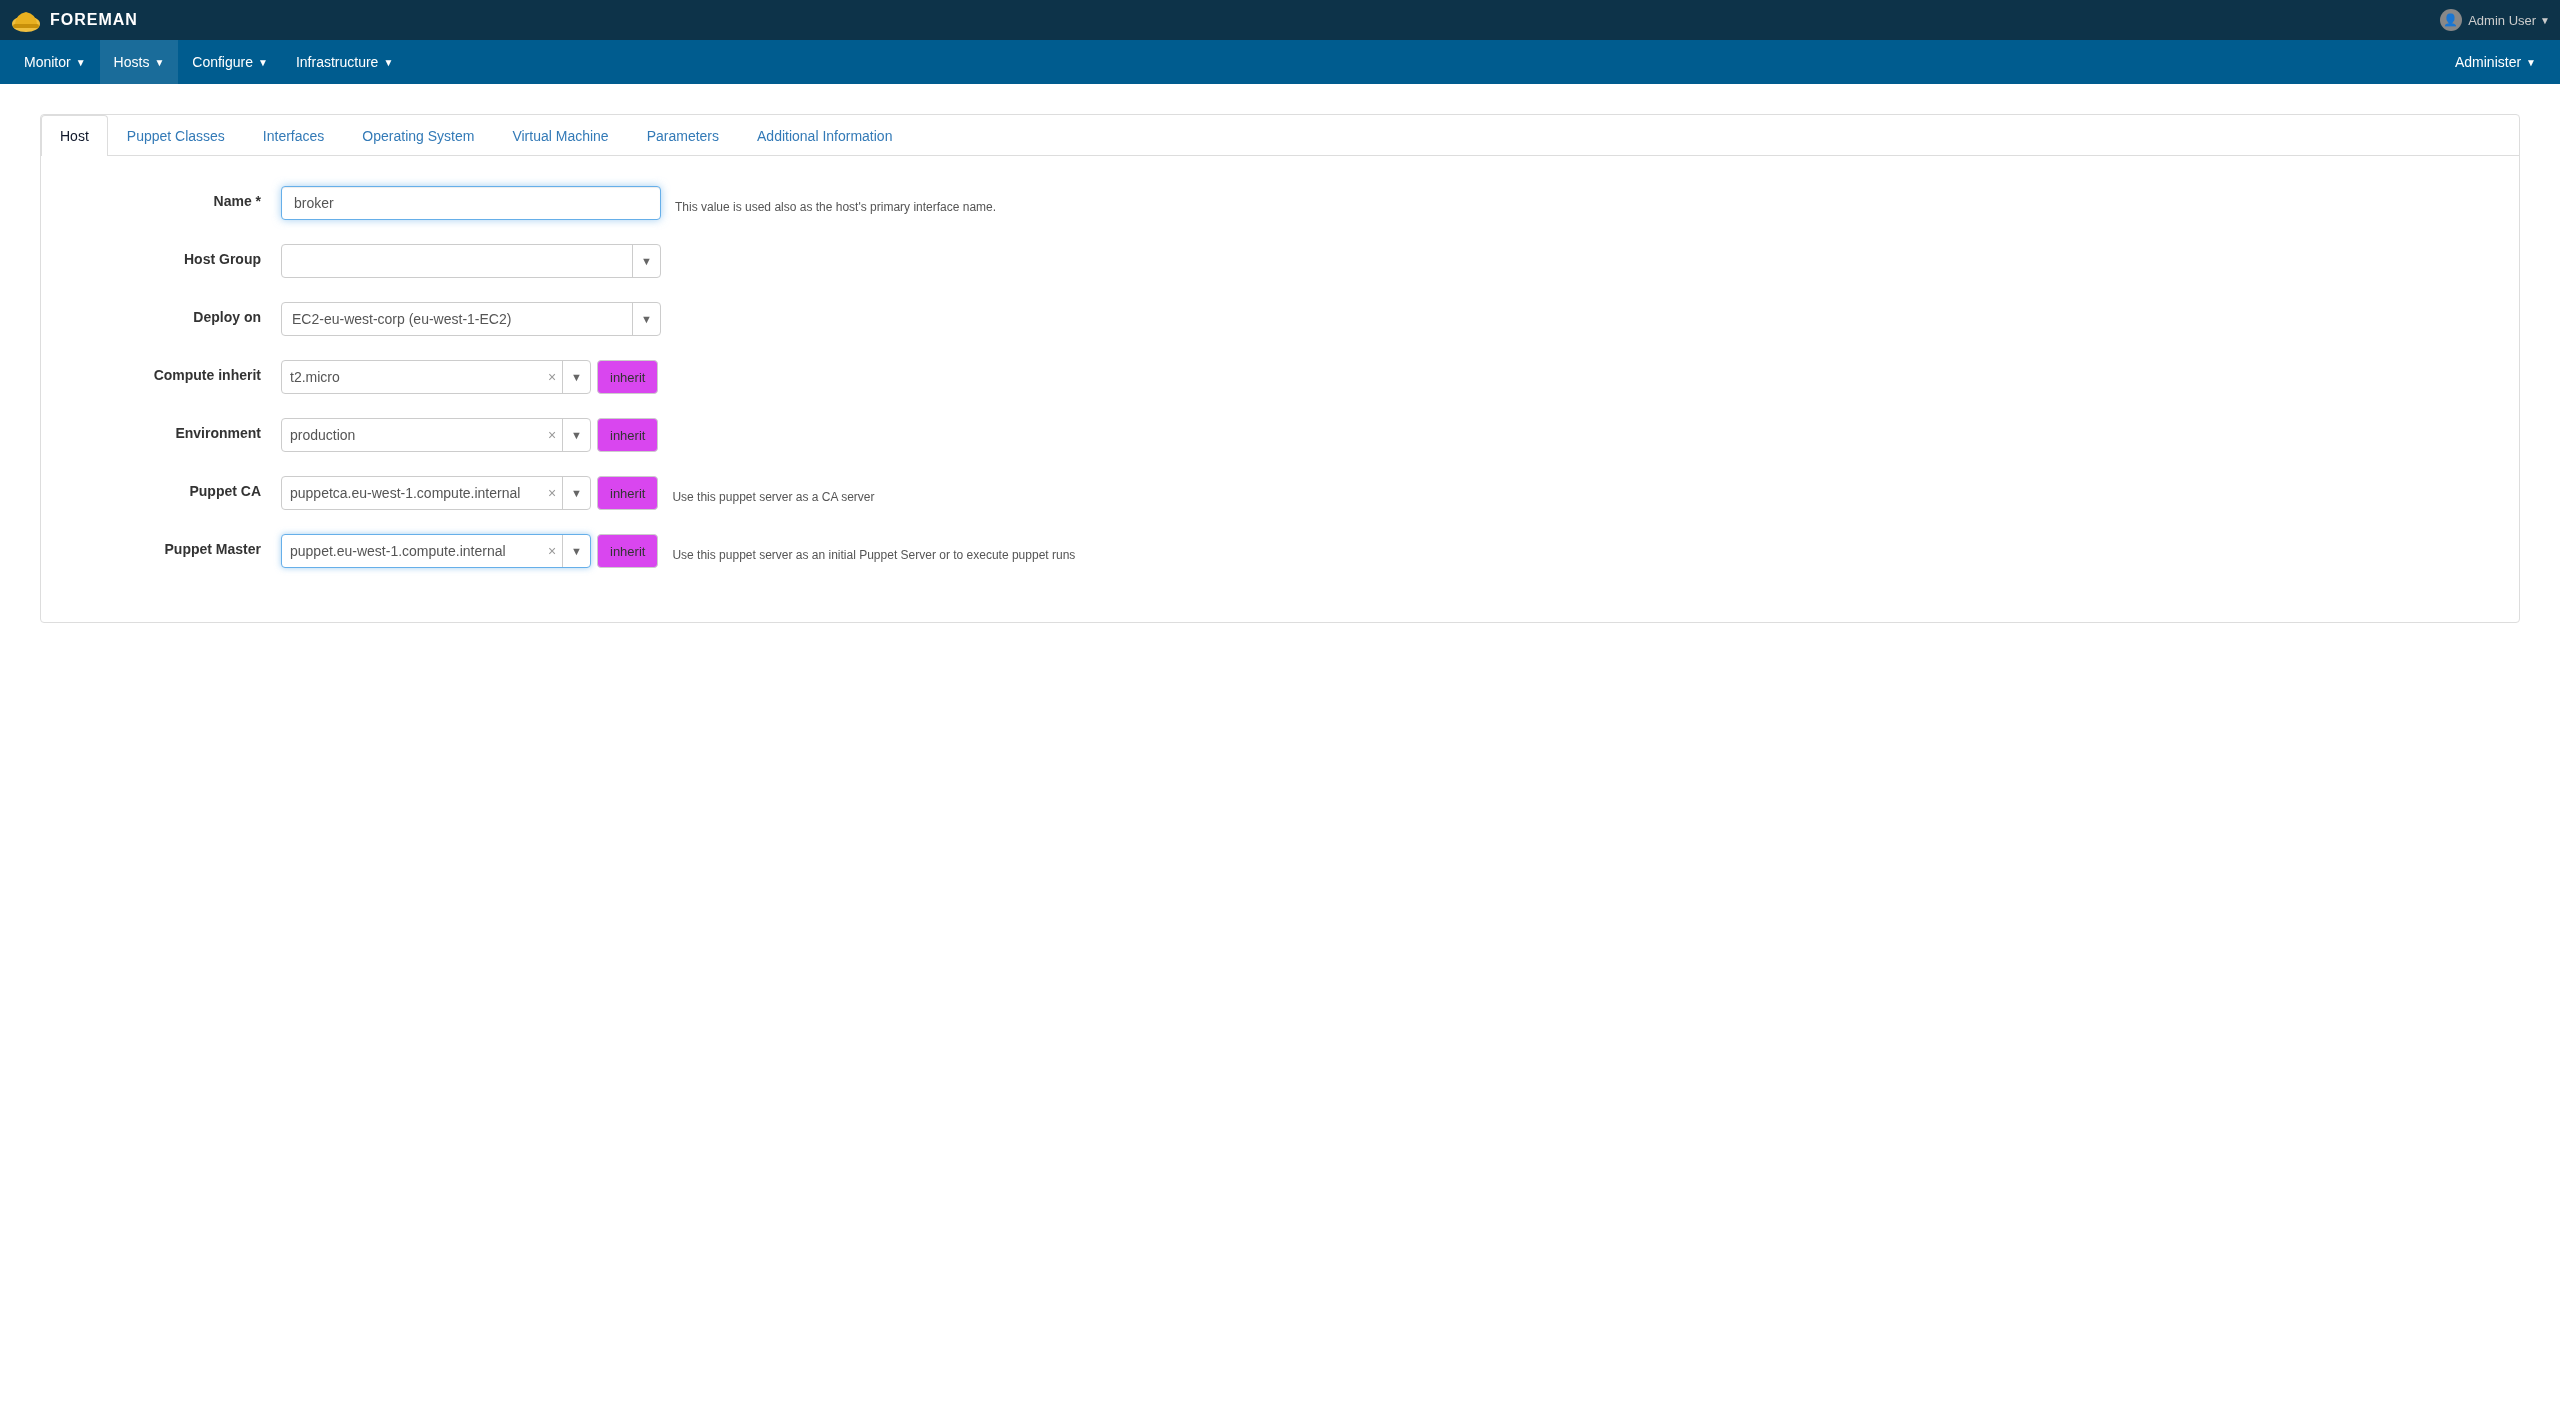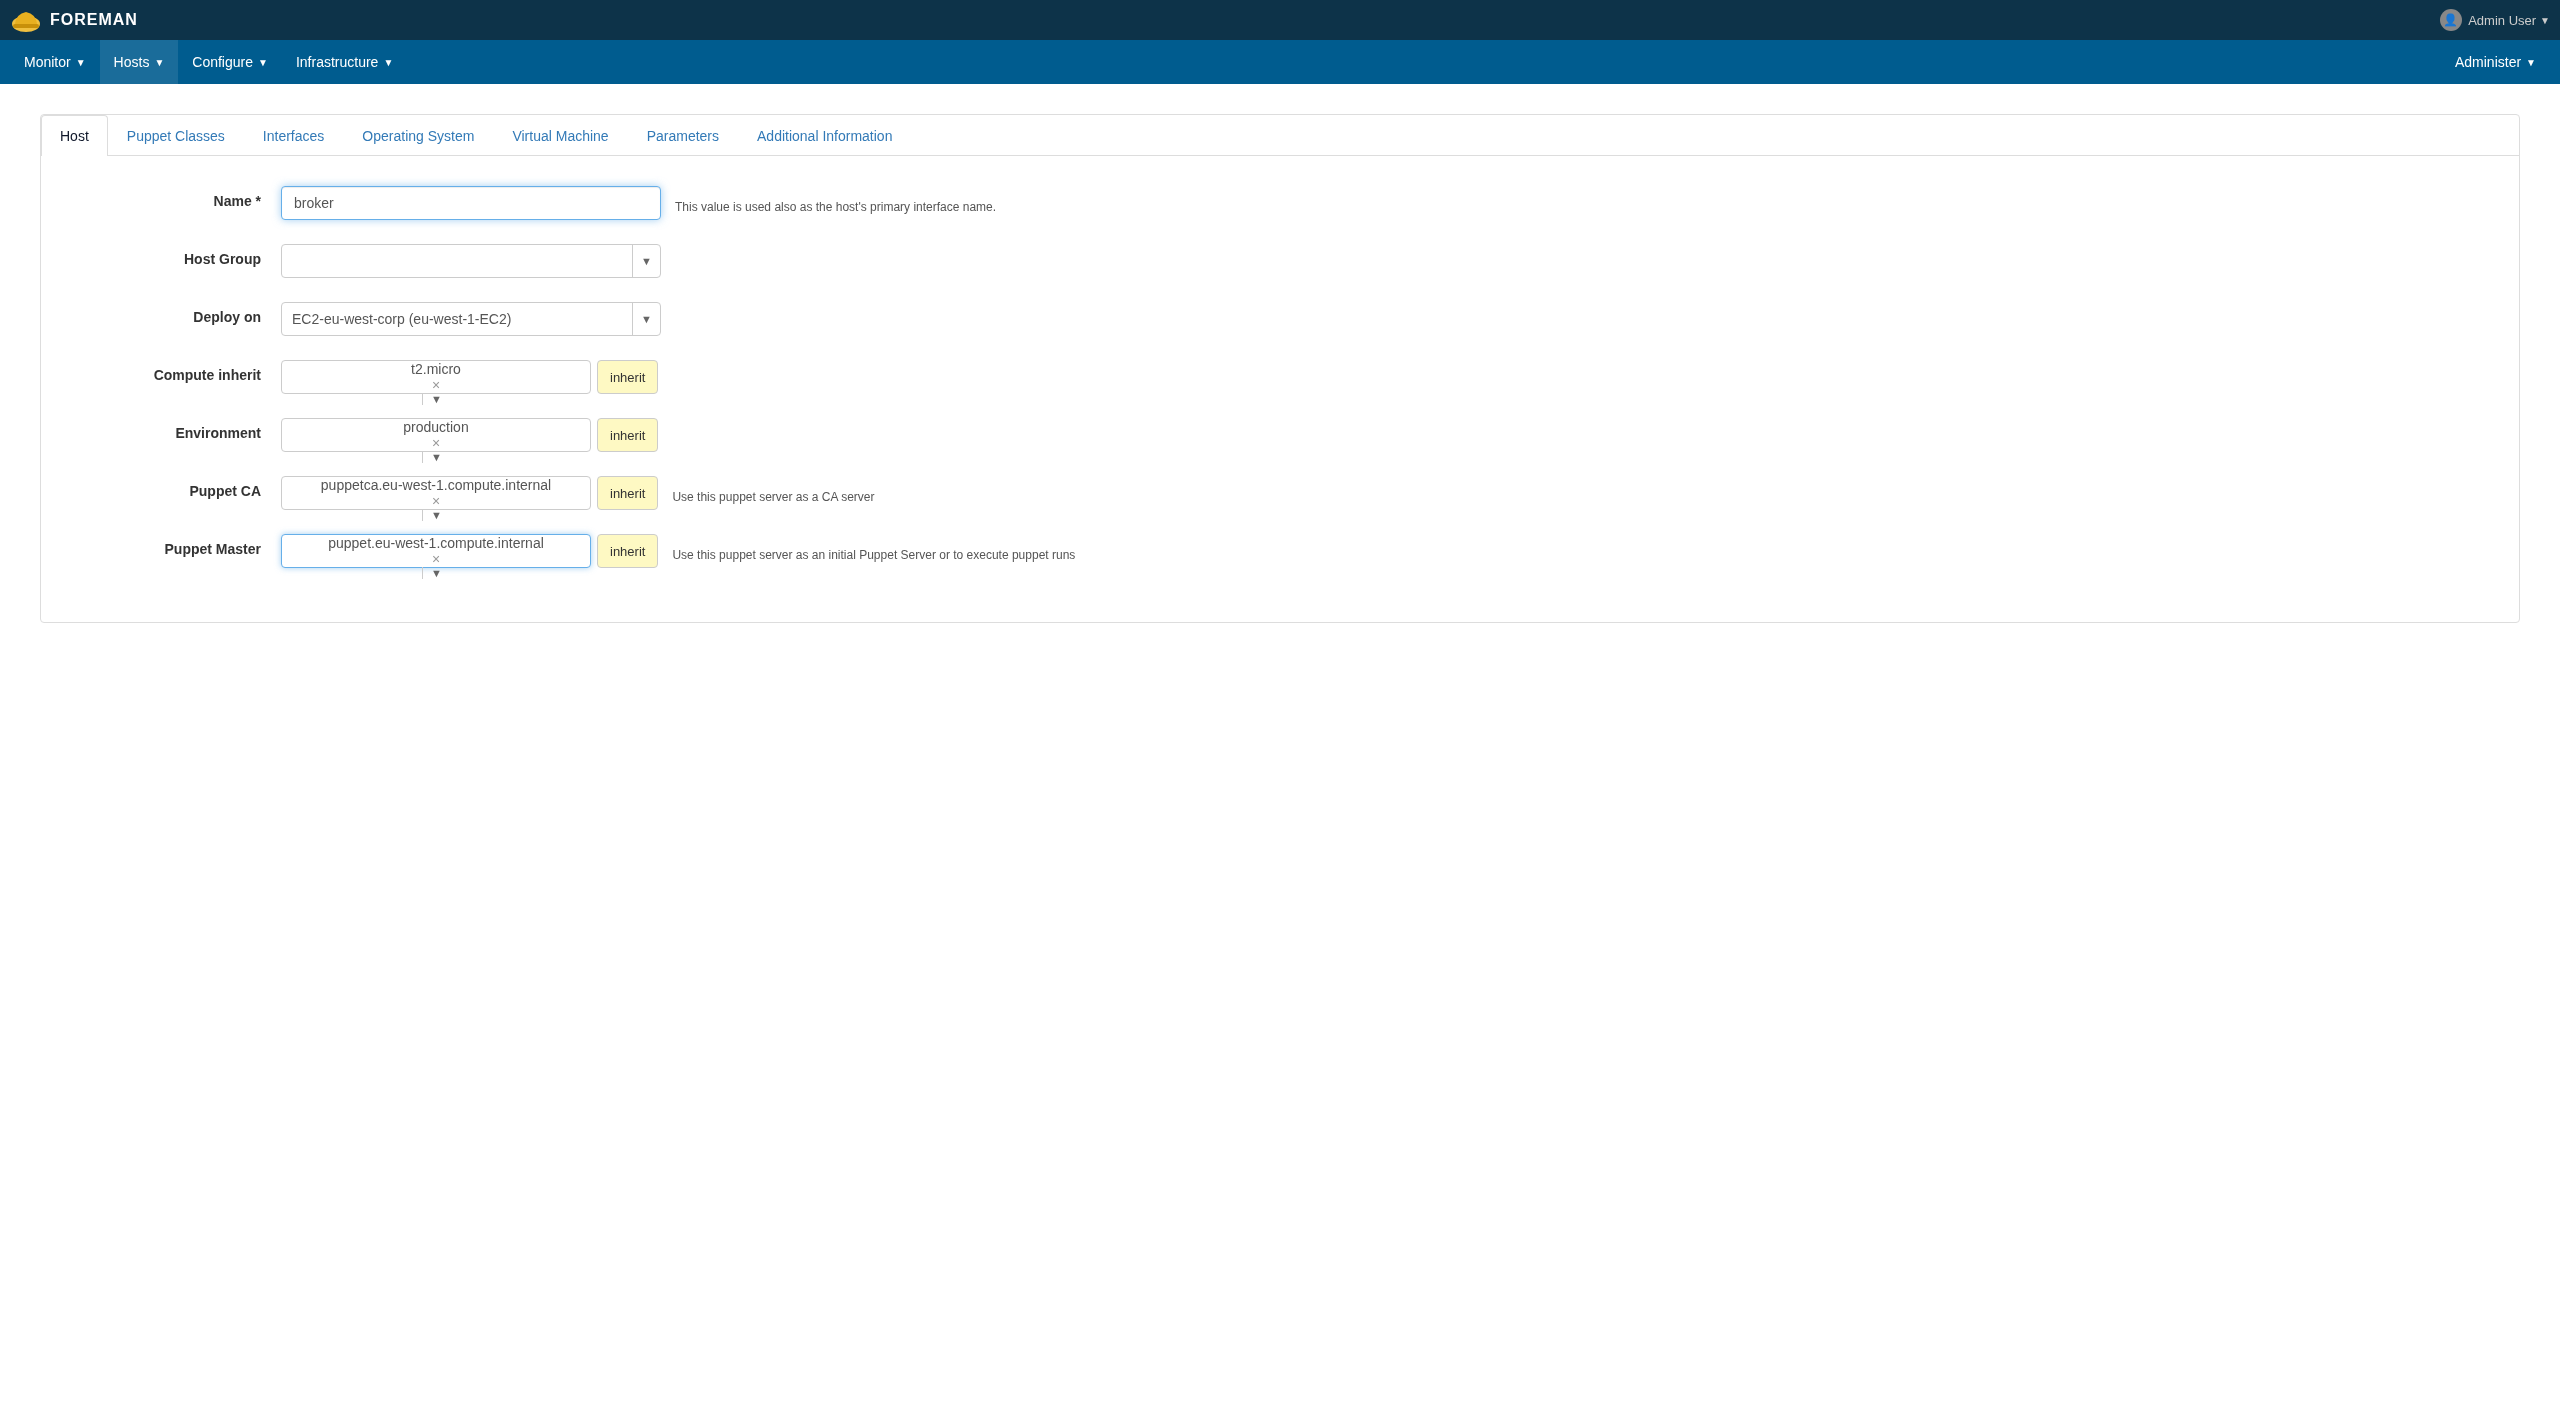--- a/index.html
+++ b/index.html
@@ -180,21 +180,20 @@
     
     .chosen-wrap {
       display: inline-flex;
       align-items: center;
       border: 1px solid #ccc;
       border-radius: 4px;
       background: #fff;
       height: 34px;
       min-width: 310px;
       position: relative;
-      flex-direction: column;
     }
     .chosen-wrap .chosen-value {
       flex: 1;
       padding: 0 8px;
       font-size: 14px;
       color: #555;
     }
     .chosen-wrap .chosen-clear {
       padding: 0 6px;
       color: #999;
@@ -208,21 +207,21 @@
       font-size: 11px;
       cursor: pointer;
       height: 100%;
       display: flex;
       align-items: center;
     }
 
     .inherit-btn {
       margin-left: 6px;
       padding: 6px 12px;
-      background: #fef9c3;
+      background: #d946ef;
       border: 1px solid #ccc;
       border-radius: 4px;
       font-size: 13px;
       color: #333;
       cursor: pointer;
       height: 34px;
     }
 
     
     .simple-select-wrap {

